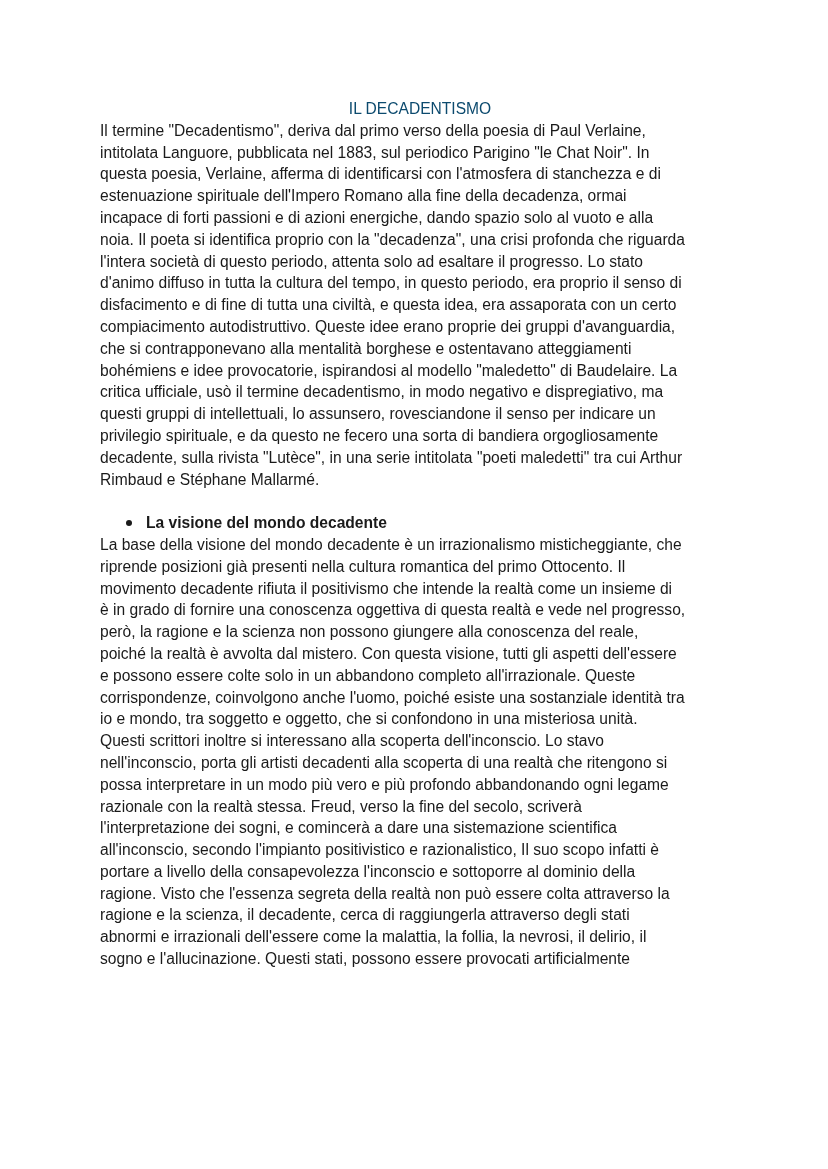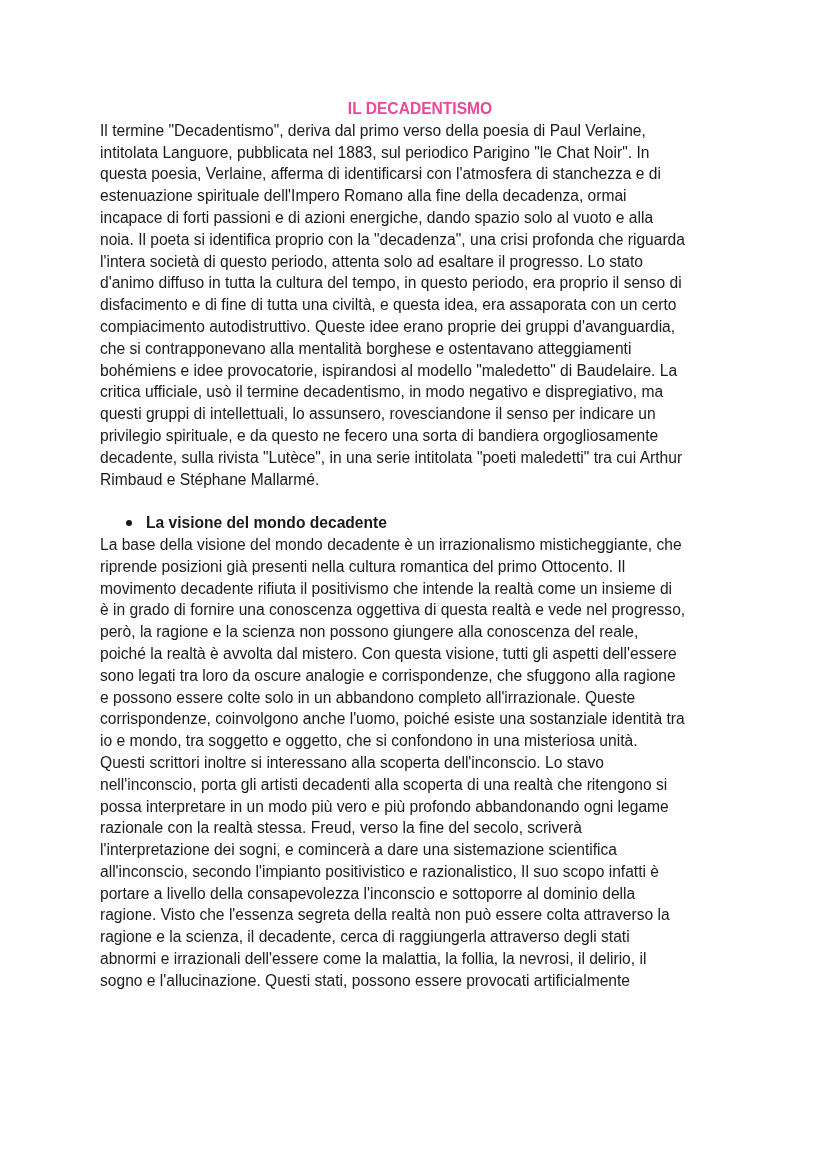--- a/index.html
+++ b/index.html
@@ -16,25 +16,25 @@
       color: #1a1a1a;
     }
     .page {
       position: absolute;
       left: 100px;
       top: 98px;
       width: 640px;
     }
     .title {
       text-align: center;
-      color: #ec4899;
+      color: #0c4a6e;
       font-size: 15.6px;
       line-height: 21.8px;
       margin: 0;
-      font-weight: bold;
+      font-weight: normal;
     }
     .line {
       display: block;
       font-size: 15.6px;
       line-height: 21.8px;
       white-space: nowrap;
     }
     .para { margin: 0; }
     .gap { height: 21.8px; }
     .bullet-heading {
@@ -87,21 +87,20 @@
     <span>La visione del mondo decadente</span>
   </div>
 
   <p class="para">
     <span class="line">La base della visione del mondo decadente è un irrazionalismo misticheggiante, che</span>
     <span class="line">riprende posizioni già presenti nella cultura romantica del primo Ottocento. Il</span>
     <span class="line">movimento decadente rifiuta il positivismo che intende la realtà come un insieme di</span>
     <span class="line">è in grado di fornire una conoscenza oggettiva di questa realtà e vede nel progresso,</span>
     <span class="line">però, la ragione e la scienza non possono giungere alla conoscenza del reale,</span>
     <span class="line">poiché la realtà è avvolta dal mistero. Con questa visione, tutti gli aspetti dell'essere</span>
-    <span class="line">sono legati tra loro da oscure analogie e corrispondenze, che sfuggono alla ragione</span>
     <span class="line">e possono essere colte solo in un abbandono completo all'irrazionale. Queste</span>
     <span class="line">corrispondenze, coinvolgono anche l'uomo, poiché esiste una sostanziale identità tra</span>
     <span class="line">io e mondo, tra soggetto e oggetto, che si confondono in una misteriosa unità.</span>
     <span class="line">Questi scrittori inoltre si interessano alla scoperta dell'inconscio. Lo stavo</span>
     <span class="line">nell'inconscio, porta gli artisti decadenti alla scoperta di una realtà che ritengono si</span>
     <span class="line">possa interpretare in un modo più vero e più profondo abbandonando ogni legame</span>
     <span class="line">razionale con la realtà stessa. Freud, verso la fine del secolo, scriverà</span>
     <span class="line">l'interpretazione dei sogni, e comincerà a dare una sistemazione scientifica</span>
     <span class="line">all'inconscio, secondo l'impianto positivistico e razionalistico, Il suo scopo infatti è</span>
     <span class="line">portare a livello della consapevolezza l'inconscio e sottoporre al dominio della</span>

